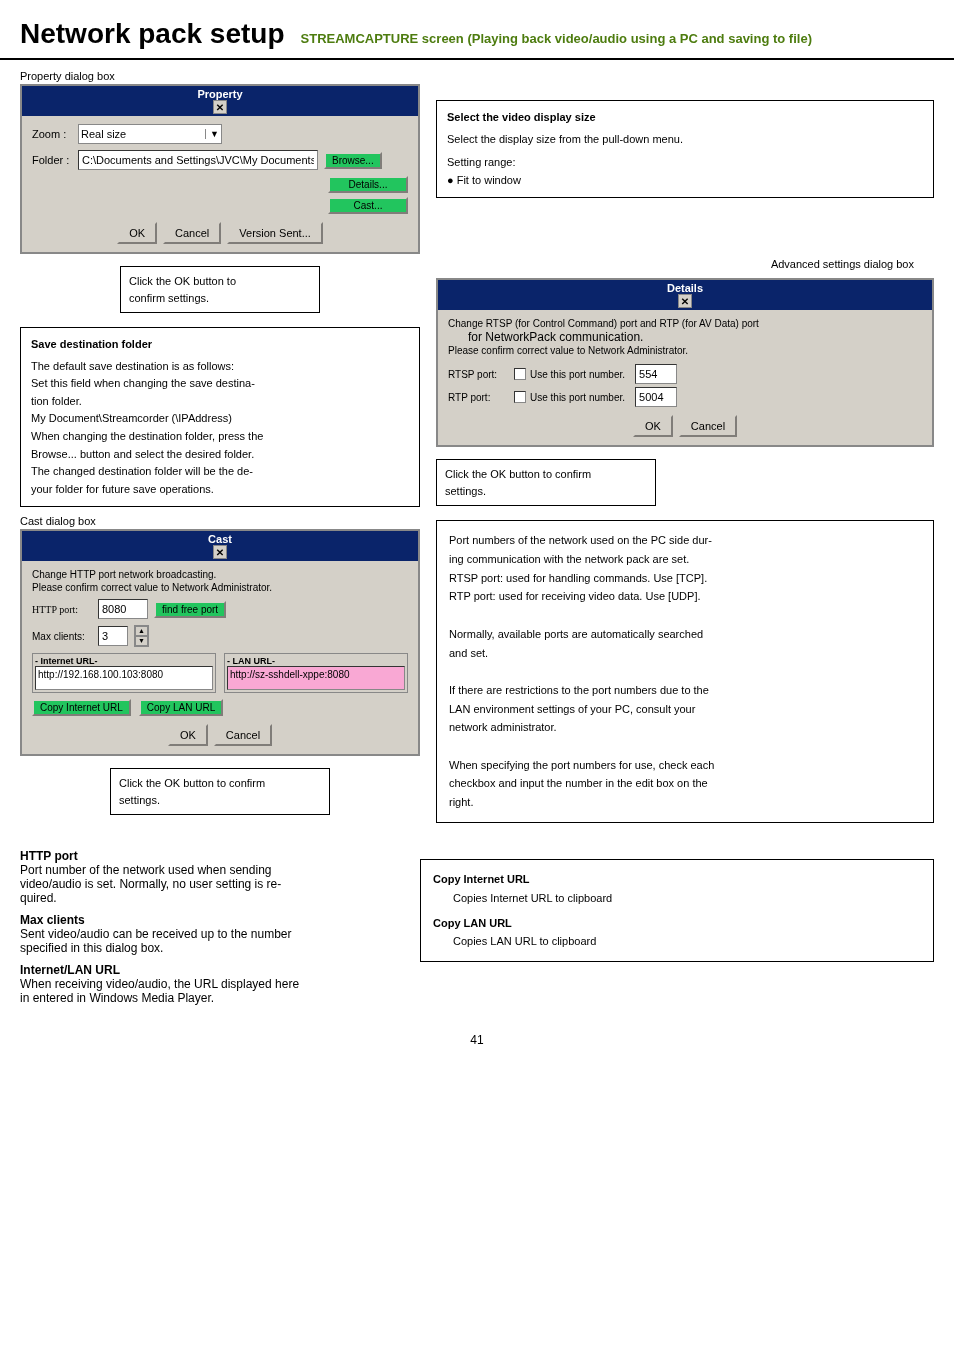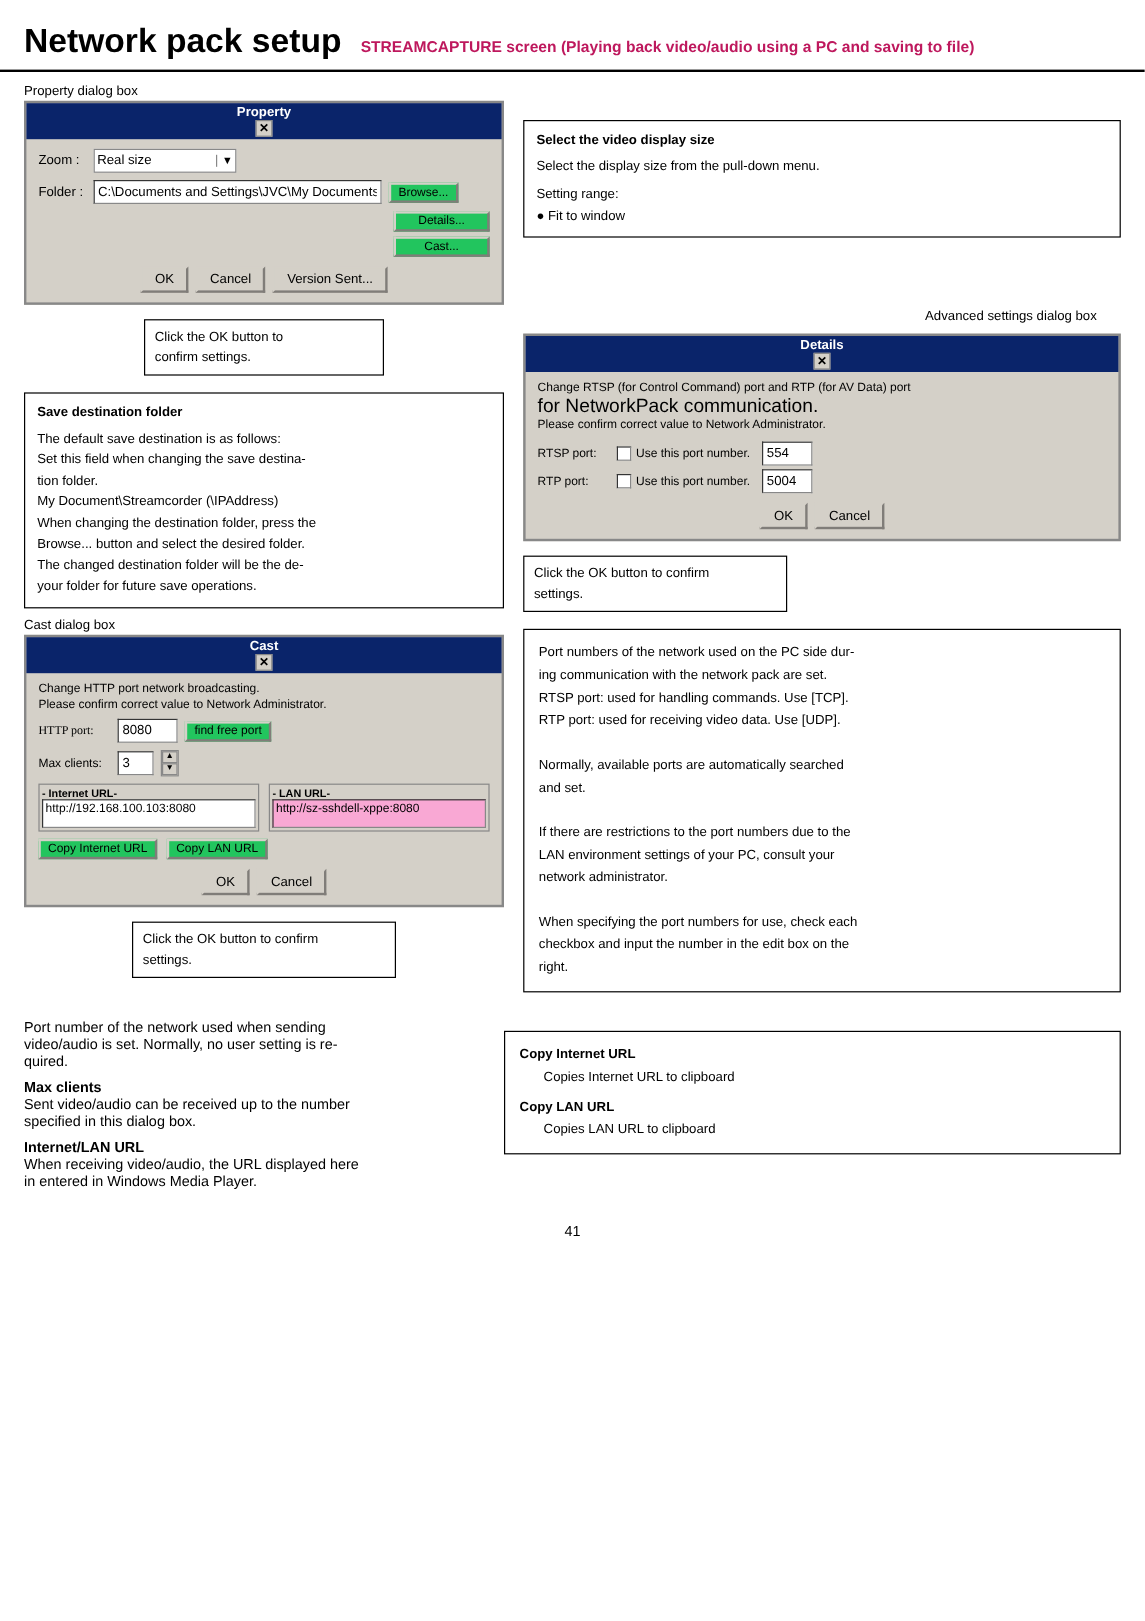--- a/index.html
+++ b/index.html
@@ -21,21 +21,21 @@
       gap: 16px;
     }
     .page-header-title {
       font-size: 28px;
       font-weight: bold;
       color: #000;
     }
     .page-header-subtitle {
       font-size: 13px;
       font-weight: bold;
-      color: #be185d;
+      color: #4d7c0f;
     }
 
     
     .main-content {
       display: flex;
       padding: 10px 20px;
       gap: 16px;
     }
 
     
@@ -109,21 +109,21 @@
     }
     .win-dropdown {
       border: 1px solid #888;
       background: #fff;
       padding: 1px 2px;
       font-size: 11px;
       height: 20px;
       display: flex;
       align-items: center;
       justify-content: space-between;
-      width: 119px;
+      width: 144px;
     }
     .win-dropdown .arrow {
       border-left: 1px solid #888;
       padding-left: 4px;
       font-size: 9px;
     }
     .win-button {
       border: 2px outset #d4d0c8;
       background: #d4d0c8;
       padding: 2px 10px;
@@ -392,21 +392,21 @@
 
     <div class="dialog-label" style="margin-top:60px; text-align:right; padding-right:20px;">Advanced settings dialog box</div>
 
     <div class="win-dialog adv-dialog-wrap">
       <div class="win-dialog-titlebar">
         <span>Details</span>
         <div class="close-btn">✕</div>
       </div>
       <div class="win-dialog-body">
         <div style="font-size:10px; margin-bottom:1px;">Change RTSP (for Control Command) port and RTP (for AV Data) port</div>
-        <div style="font-size:16px; margin-bottom:1px;">for NetworkPack communication.</div>
+        <div style="font-size:12px; margin-bottom:1px;margin-left:20px;">for NetworkPack communication.</div>
         <div style="font-size:10px; margin-bottom:8px;">Please confirm correct value to Network Administrator.</div>
 
         <div class="checkbox-row">
           <span style="font-size:10px; min-width:62px;">RTSP port:</span>
           <div class="win-checkbox"></div>
           <span style="font-size:10px;">Use this port number.</span>
           <input class="win-input" style="width: 42px; margin-left: 6px;" value="554">
         </div>
 
         <div class="checkbox-row">
@@ -451,20 +451,21 @@
   </div>
 
 </div>
 
 <div class="bottom-desc">
   <div style="display:flex; gap:20px;">
 
     <div style="width:380px;">
 
       <div style="margin-bottom:8px;">
+        <div style="font-weight:bold;">HTTP port</div>
         <div>Port number of the network used when sending</div>
         <div>video/audio is set. Normally, no user setting is re-</div>
         <div>quired.</div>
       </div>
 
       <div style="margin-bottom:8px;">
         <div style="font-weight:bold;">Max clients</div>
         <div>Sent video/audio can be received up to the number</div>
         <div>specified in this dialog box.</div>
       </div>

